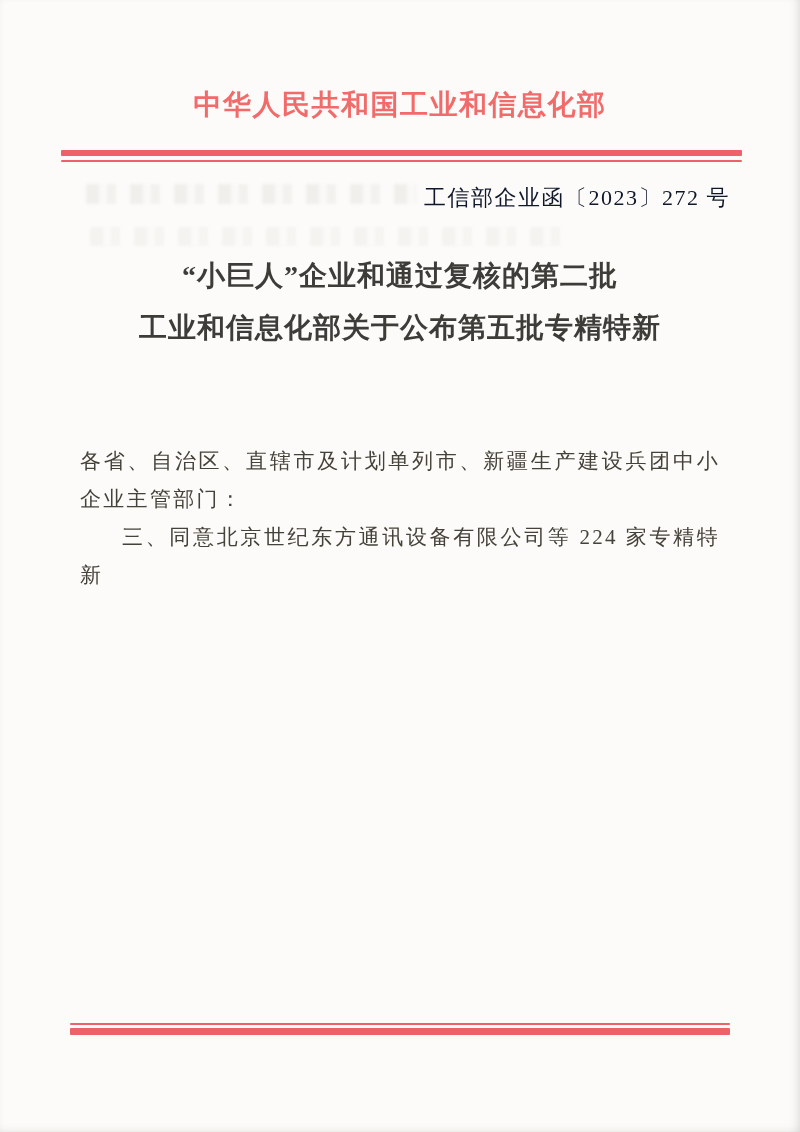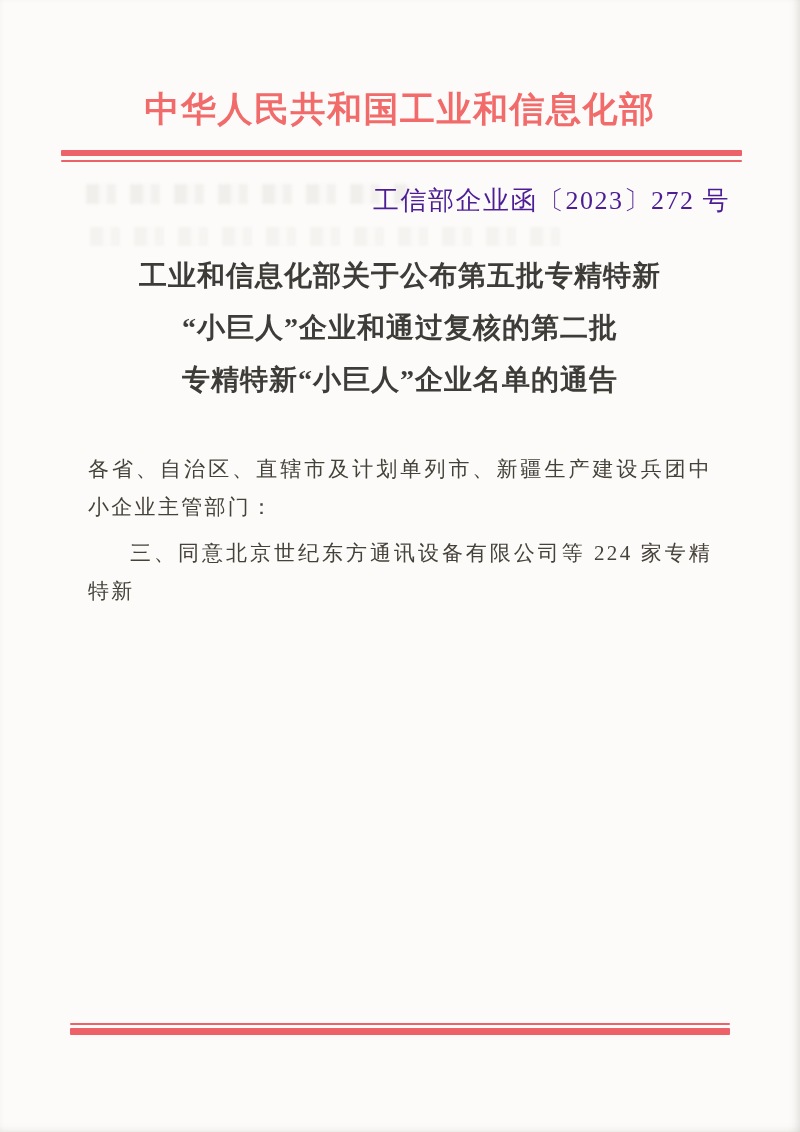--- a/index.html
+++ b/index.html
@@ -27,44 +27,44 @@
   }
 
   
   .org-name {
     position: absolute;
     top: 86px;
     left: 0;
     right: 0;
     margin: 0;
     text-align: center;
-    font-size: 35px;
+    font-size: 28px;
     font-weight: 700;
     letter-spacing: 1.5px;
     color: #f16b6b;
     white-space: nowrap;
   }
   .header-rules {
     position: absolute;
     top: 150px;
     left: 61px;
     width: 681px;
   }
   .rule { width: 100%; background: #ed6168; border-radius: 1px; }
   .rule.thick { height: 6px; }
   .rule.thin  { height: 2px; }
   .header-rules .rule.thin { margin-top: 4px; }
 
   .doc-number {
     position: absolute;
     top: 183px;
     right: 70px;
-    font-size: 26px;
+    font-size: 22px;
     letter-spacing: 1.5px;
-    color: #4c1d95;
+    color: #0f172a;
     white-space: nowrap;
   }
 
   
   .bleed {
     position: absolute;
     pointer-events: none;
     filter: blur(1.6px);
     opacity: 0.5;
     background: repeating-linear-gradient(90deg,
@@ -101,21 +101,21 @@
     left: 80px;
     width: 640px;
     font-size: 21px;
     font-weight: 500;
     line-height: 38px;
     letter-spacing: 2.3px;
     color: #454239;
     text-align: justify;
     text-justify: inter-ideograph;
   }
-  .doc-body p { margin: 8px; }
+  .doc-body p { margin: 0; }
   .doc-body p.para { text-indent: 2em; }
 
   
   .footer-rules {
     position: absolute;
     top: 1023px;
     left: 70px;
     width: 660px;
   }
   .footer-rules .rule.thick { height: 7px; margin-top: 3px; }
@@ -131,23 +131,22 @@
     <div class="rule thick"></div>
     <div class="rule thin"></div>
   </div>
 
   <div class="bleed bleed-1"></div>
   <div class="bleed bleed-2"></div>
 
   <div class="doc-number">工信部企业函〔2023〕272 号</div>
 
   <div class="doc-title">
+    <div class="title-line">“小巨人”企业和通过复核的第二批</div>
     <div class="title-line">工业和信息化部关于公布第五批专精特新</div>
-    <div class="title-line">“小巨人”企业和通过复核的第二批</div>
-    <div class="title-line">专精特新“小巨人”企业名单的通告</div>
   </div>
 
   <div class="doc-body">
     <p class="salutation">各省、自治区、直辖市及计划单列市、新疆生产建设兵团中小企业主管部门：</p>
     <p class="para">三、同意北京世纪东方通讯设备有限公司等 224 家专精特新</p>
   </div>
 
   <div class="footer-rules">
     <div class="rule thin"></div>
     <div class="rule thick"></div>

